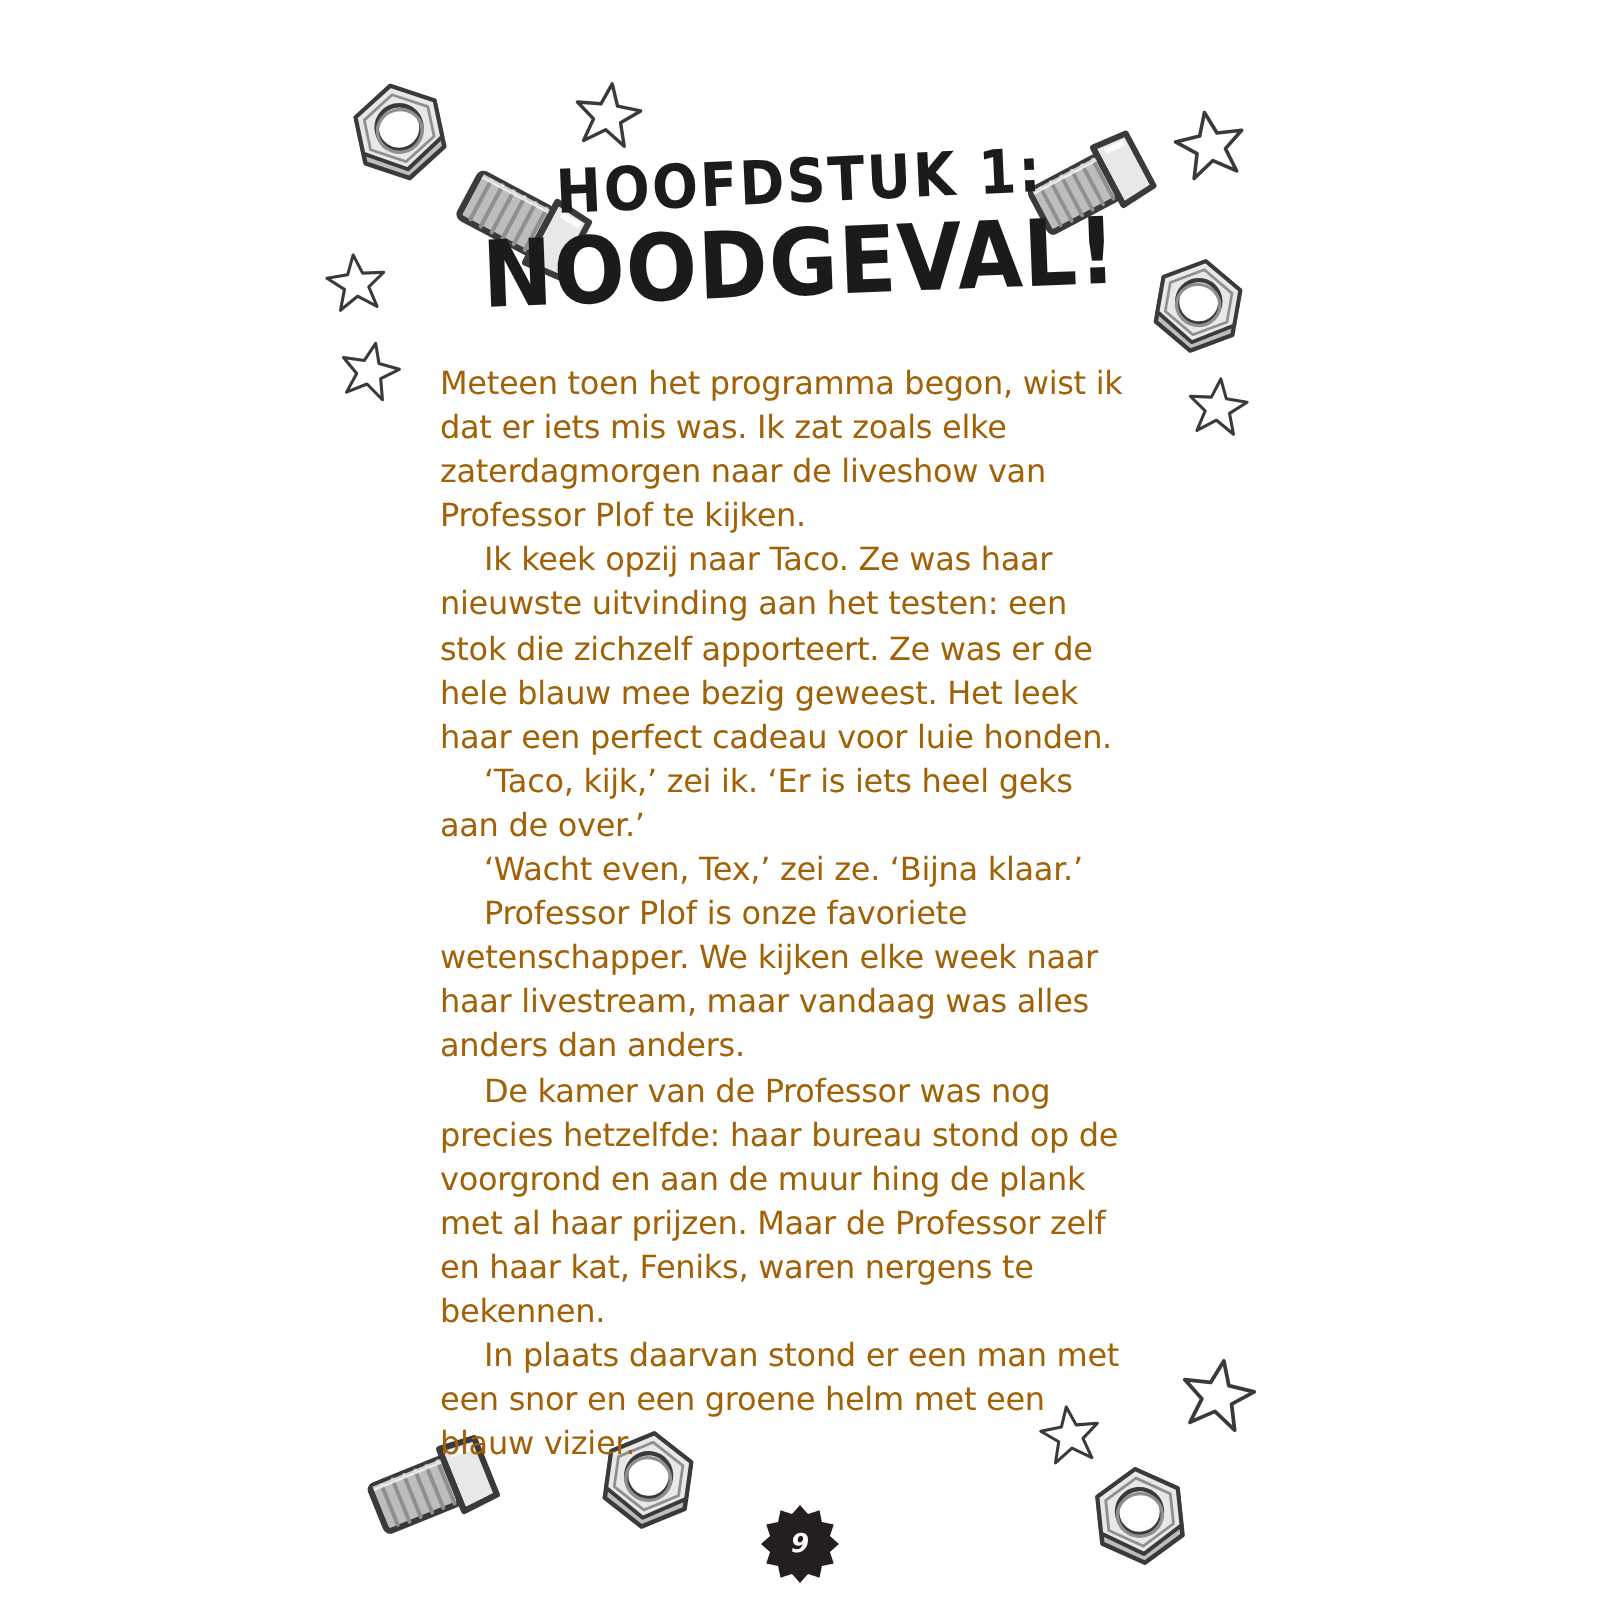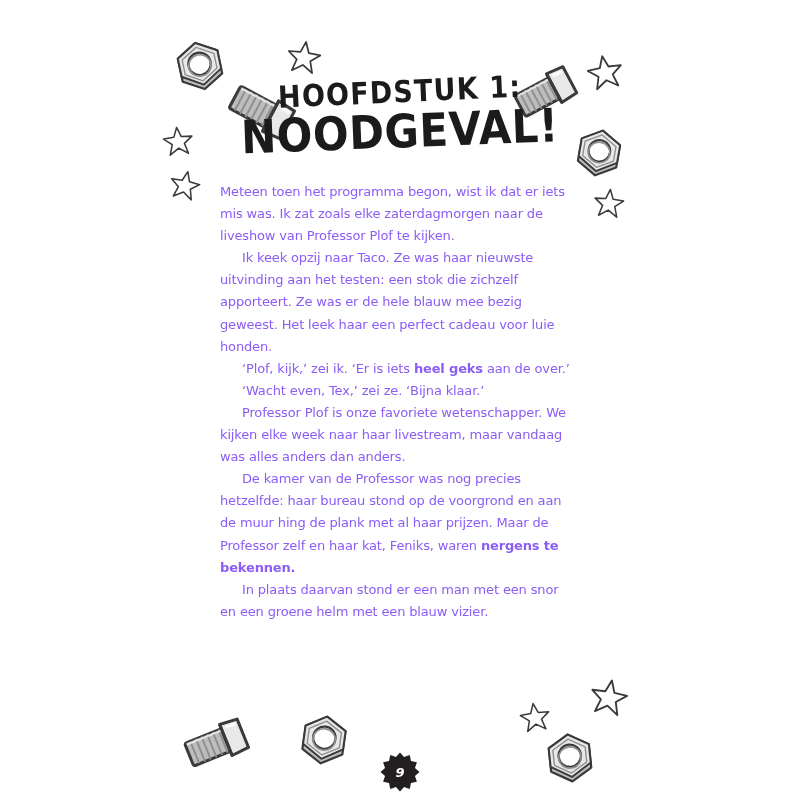--- a/index.html
+++ b/index.html
@@ -60,28 +60,28 @@
   #body-text {
     position: absolute;
     left: 220px;
     top: 181px;
     width: 350px;
     z-index: 4;
   }
   #body-text p {
     margin: 0;
     font-family: "DejaVu Sans", sans-serif;
-    font-size: 13px;
+    font-size: 16px;
     line-height: 22.1px;
-    color: #8b5cf6;
+    color: #a16207;
     text-indent: 22px;
     letter-spacing: -0.15px;
   }
   #body-text p.first { text-indent: 0; }
-  #body-text b { font-weight: bold; }
+  #body-text b { font-weight: normal; }
 
   
   #page-number {
     position: absolute;
     left: 380px;
     top: 752px;
     width: 40px;
     height: 40px;
     z-index: 6;
   }
@@ -214,21 +214,21 @@
       <span class="ch-line1">HOOFDSTUK 1:</span>
     </div>
     <div class="ch-line2-wrap">
       <span class="ch-line2">NOODGEVAL!</span>
     </div>
   </div>
 
   <div id="body-text">
       <p class="first"><span>Meteen toen het programma begon, wist ik dat er iets mis was. Ik zat zoals elke zaterdagmorgen naar de liveshow van Professor Plof te kijken.</span></p>
       <p><span>Ik keek opzij naar Taco. Ze was haar nieuwste uitvinding aan het testen: een stok die zichzelf apporteert. Ze was er de hele blauw mee bezig geweest. Het leek haar een perfect cadeau voor luie honden.</span></p>
-      <p><span>‘Plof, kijk,’ zei ik. ‘Er is iets </span><b>heel geks</b><span> aan de over.’</span></p>
+      <p><span>‘Taco, kijk,’ zei ik. ‘Er is iets </span><b>heel geks</b><span> aan de over.’</span></p>
       <p><span>‘Wacht even, Tex,’ zei ze. ‘Bijna klaar.’</span></p>
       <p><span>Professor Plof is onze favoriete wetenschapper. We kijken elke week naar haar livestream, maar vandaag was alles anders dan anders.</span></p>
       <p><span>De kamer van de Professor was nog precies hetzelfde: haar bureau stond op de voorgrond en aan de muur hing de plank met al haar prijzen. Maar de Professor zelf en haar kat, Feniks, waren </span><b>nergens te bekennen.</b></p>
       <p><span>In plaats daarvan stond er een man met een snor en een groene helm met een blauw vizier.</span></p>
     </div>
 
   <div id="page-number">
     <svg width="40" height="40" viewBox="0 0 40 40">
       <g id="gear-shape">
           <polygon points="20.00,0.50 24.01,5.03 29.75,3.11 30.96,9.04 36.89,10.25 34.97,15.99 39.50,20.00 34.97,24.01 36.89,29.75 30.96,30.96 29.75,36.89 24.01,34.97 20.00,39.50 15.99,34.97 10.25,36.89 9.04,30.96 3.11,29.75 5.03,24.01 0.50,20.00 5.03,15.99 3.11,10.25 9.04,9.04 10.25,3.11 15.99,5.03" fill="#231f20"></polygon>

